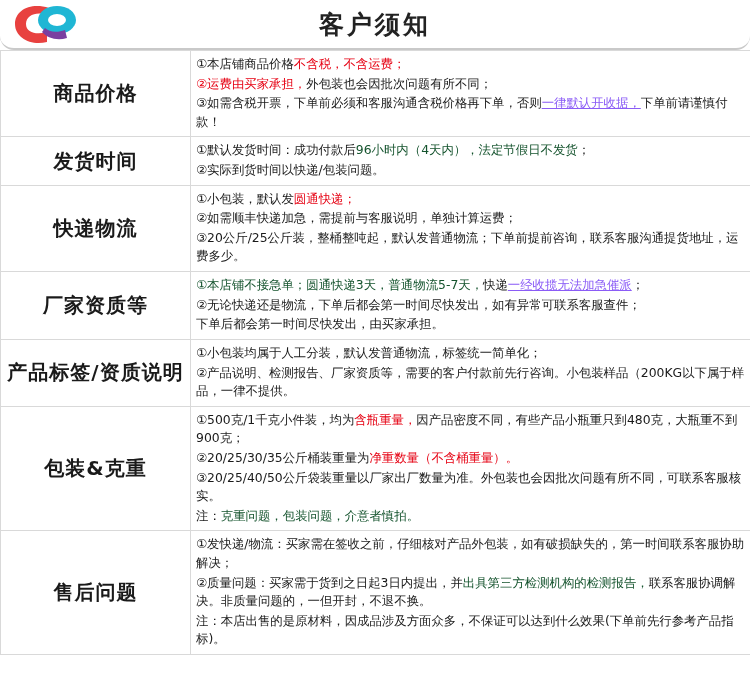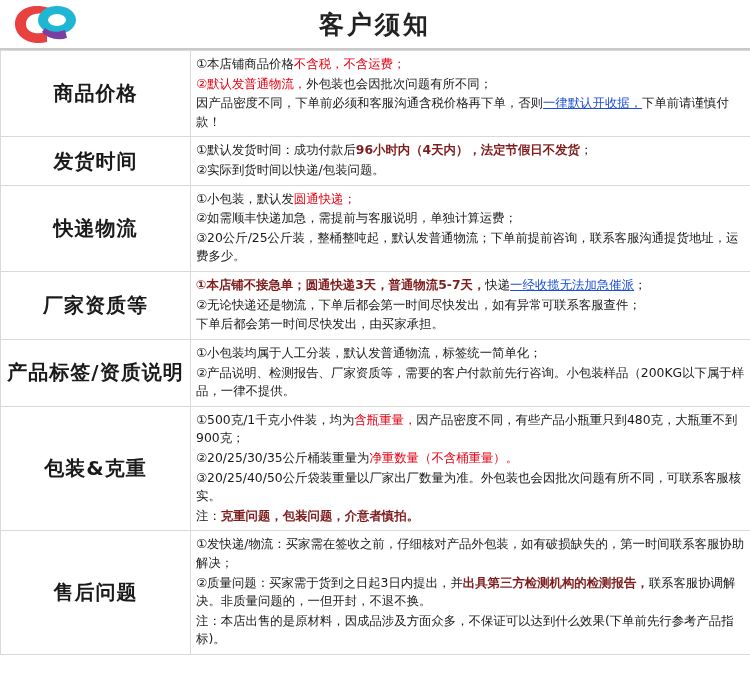--- a/index.html
+++ b/index.html
@@ -15,20 +15,21 @@
     background: #ffffff;
     overflow: hidden;
   }
   
   .header {
     position: relative;
     height: 50px;
     border-bottom: 2px solid #c9c9c9;
     display: flex;
     align-items: center;
+    border-radius: 14px;
   }
   .logo {
     width: 95px;
     height: 46px;
     display: flex;
     align-items: center;
     justify-content: center;
     flex: 0 0 95px;
   }
   .logo svg { display: block; }
@@ -68,22 +69,22 @@
     font-size: 12.4px;
     line-height: 1.5;
     color: #1a1a1a;
     text-align: left;
     padding: 5px 7px 5px 8px;
   }
   td.body p {
     margin: 0 0 1px 0;
   }
   .red { color: #e60012; }
-  .redb { color: #7f1d1d; font-weight: bold; }
-  .ru { color: #1d4ed8; text-decoration: underline; }
+  .redb { color: #14532d; font-weight: normal; }
+  .ru { color: #8b5cf6; text-decoration: underline; }
 </style>
 </head>
 <body>
 
 <div id="page">
 
   <div class="header">
     <div class="logo">
       <svg width="78" height="44" viewBox="0 0 78 44" xmlns="http://www.w3.org/2000/svg">
         <path d="M40 6 C22 0 6 8 6 22 C6 36 22 44 38 40 L38 30 C28 33 17 31 17 22 C17 13 28 9 38 13 Z" fill="#e8413f"></path>
@@ -94,22 +95,22 @@
     </div>
     <div class="doc-title">客户须知</div>
   </div>
 
   <table class="notice">
     <tbody>
         <tr>
           <td class="label">商品价格</td>
           <td class="body">
             <p><span>①本店铺商品价格</span><span class="red">不含税，不含运费；</span></p>
-            <p><span class="red">②</span><span class="red">默认发普通物流，</span><span>外包装也会因批次问题有所不同；</span></p>
-            <p><span>因产品密度不同，下单前必须和客服沟通含税价格再下单，否则</span><span class="ru">一律默认开收据，</span><span>下单前请谨慎付款！</span></p>
+            <p><span class="red">②</span><span class="red">运费由买家承担，</span><span>外包装也会因批次问题有所不同；</span></p>
+            <p><span>③如需含税开票，下单前必须和客服沟通含税价格再下单，否则</span><span class="ru">一律默认开收据，</span><span>下单前请谨慎付款！</span></p>
           </td>
         </tr>
         <tr>
           <td class="label">发货时间</td>
           <td class="body">
             <p><span>①默认发货时间：成功付款后</span><span class="redb">96小时内（4天内），法定节假日不发货</span><span>；</span></p>
             <p><span>②实际到货时间以快递/包装问题。</span></p>
           </td>
         </tr>
         <tr>

